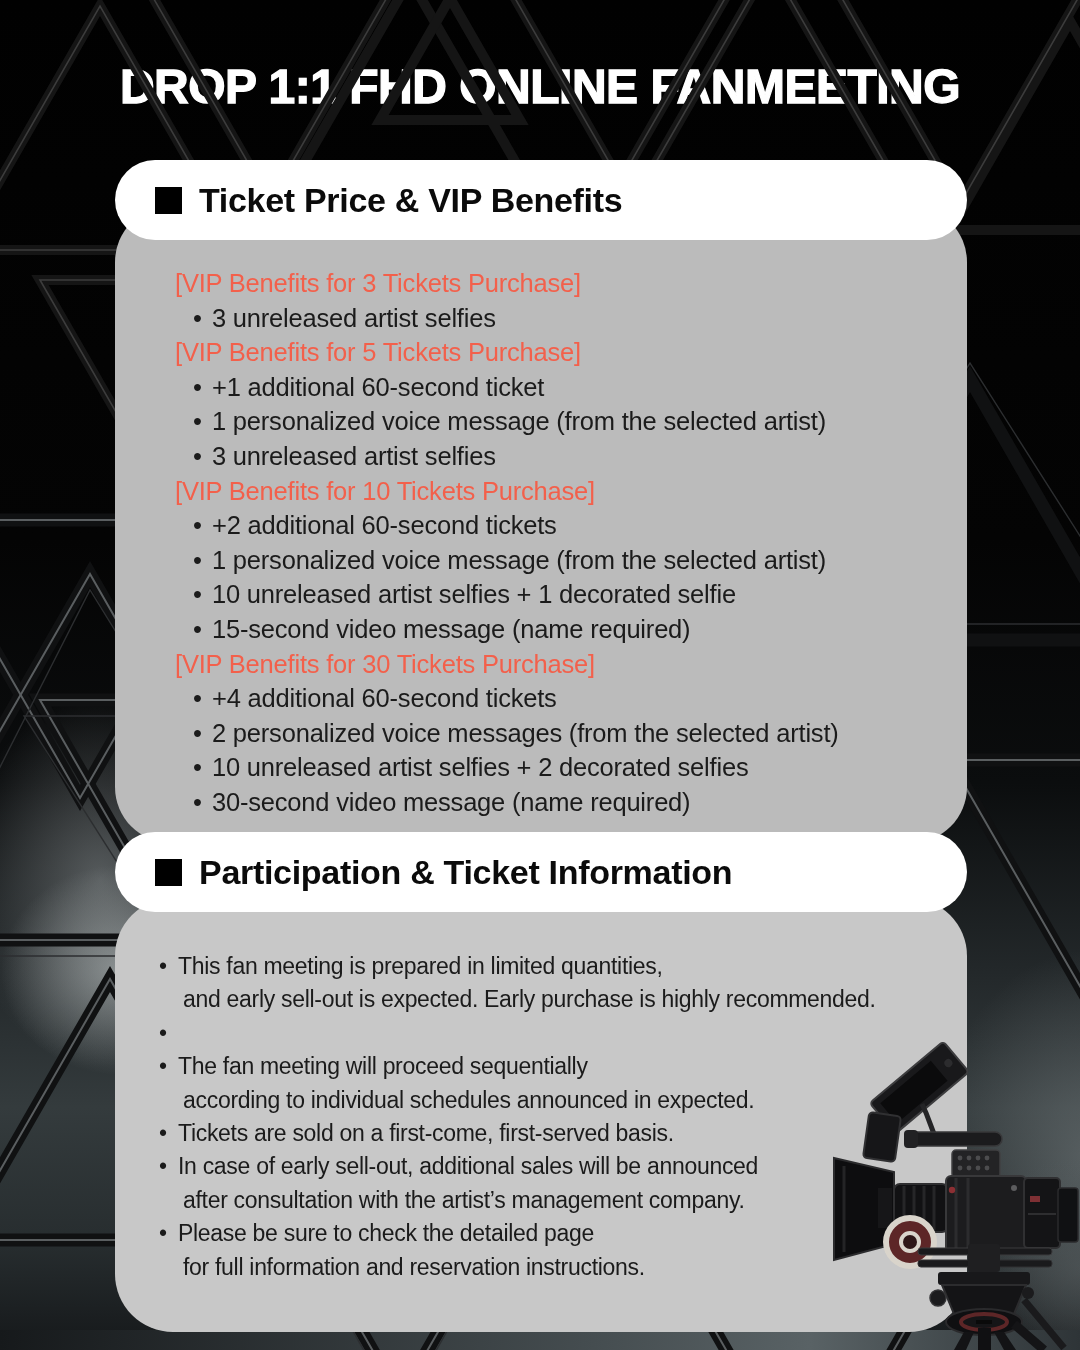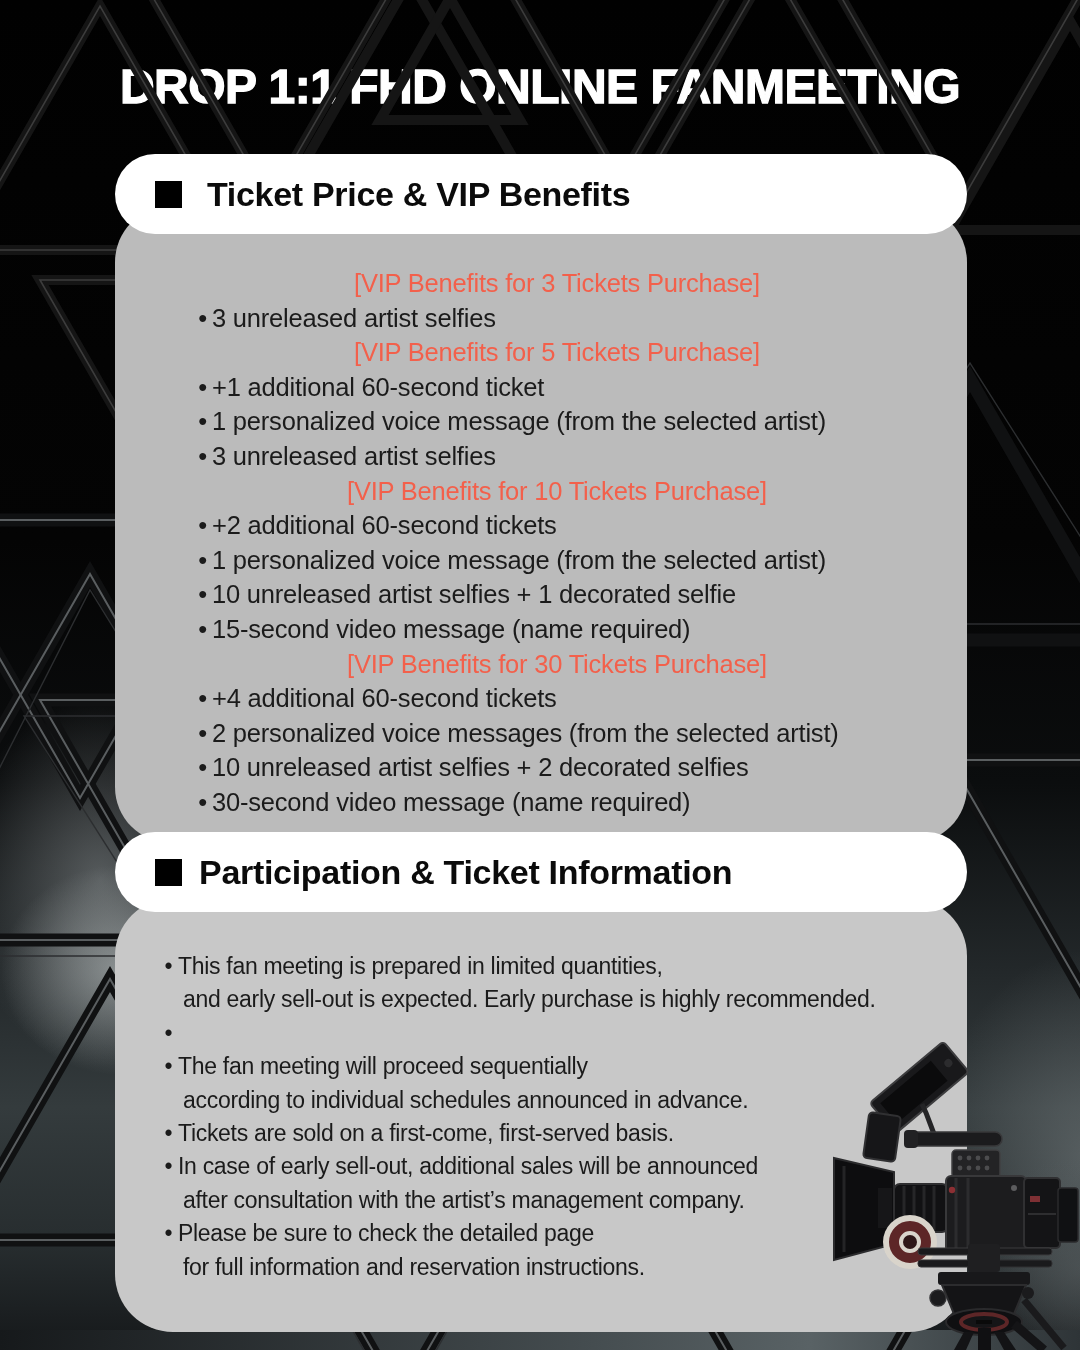--- a/index.html
+++ b/index.html
@@ -15,23 +15,23 @@
   .fog5{left:180px;top:1060px;width:420px;height:340px;background:radial-gradient(closest-side,rgba(110,117,119,.35),rgba(110,117,119,0) 75%);}
   .bottom-strip{position:absolute;left:0;top:1330px;width:1080px;height:20px;
         background:linear-gradient(90deg,#16191b,#454d50 55%,#596265 75%,#2e3437);}
   .title{position:absolute;left:0;top:56px;width:1080px;text-align:center;margin:0;
         color:#fff;font-size:48px;line-height:62px;font-weight:bold;letter-spacing:-.5px;
         -webkit-text-stroke:1.3px #fff;}
   .pill{position:absolute;left:115px;width:852px;height:80px;border-radius:40px;background:#fff;
         display:flex;align-items:center;z-index:5;}
   .pill .sq{width:27px;height:27px;background:#000;margin:0 17px 0 40px;flex:none;}
   .pill .lbl{color:#0b0b0b;font-size:34px;font-weight:bold;letter-spacing:-.3px;white-space:nowrap;}
-  .pill1{top:154px;gap:8px;}
+  .pill1{top:160px;}
   .pill2{top:832px;}
-  .panel{position:absolute;left:115px;width:852px;z-index:4;box-sizing:border-box;text-align:center;}
+  .panel{position:absolute;left:115px;width:852px;z-index:4;box-sizing:border-box;}
   .box1{top:206px;height:637px;border-radius:56px;background:#bbbbbb;padding:60px 28px 0 60px;}
   .box2{top:898px;height:434px;border-radius:58px;background:#c8c8c8;padding:52px 20px 0 44px;}
   .gh{margin:0;color:#F3604B;font-size:25.5px;line-height:34.6px;letter-spacing:-.2px;white-space:nowrap;}
   .it{margin:0;display:flex;color:#1b1b1b;font-size:25.5px;line-height:34.6px;letter-spacing:-.2px;padding-left:18px;white-space:nowrap;}
   .it .bu{width:19px;flex:none;}
   .nt{margin:0;display:flex;color:#1b1b1b;font-size:23px;line-height:33.4px;letter-spacing:-.3px;white-space:nowrap;}
   .nt .bu{width:19px;flex:none;}
   .nt.cont{padding-left:24px;}
   .cam{position:absolute;left:818px;top:1038px;width:262px;height:312px;z-index:6;}
   .tri-svg{z-index:1;}
@@ -167,21 +167,21 @@
         <span>and early sell-out is expected. Early purchase is highly recommended.</span>
       </p>
     <p class="nt">
         <span class="bu">•</span>
       </p>
     <p class="nt">
         <span class="bu">•</span>
         <span>The fan meeting will proceed sequentially</span>
       </p>
     <p class="nt cont">
-        <span>according to individual schedules announced in advance.</span>
+        <span>according to individual schedules announced in expected.</span>
       </p>
     <p class="nt">
         <span class="bu">•</span>
         <span>Tickets are sold on a first-come, first-served basis.</span>
       </p>
     <p class="nt">
         <span class="bu">•</span>
         <span>In case of early sell-out, additional sales will be announced</span>
       </p>
     <p class="nt cont">

